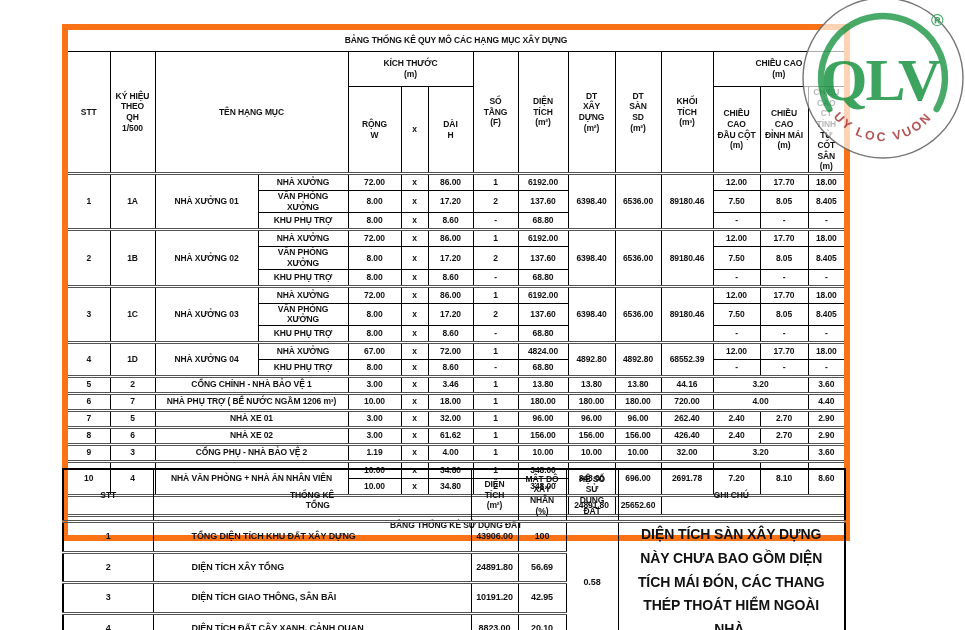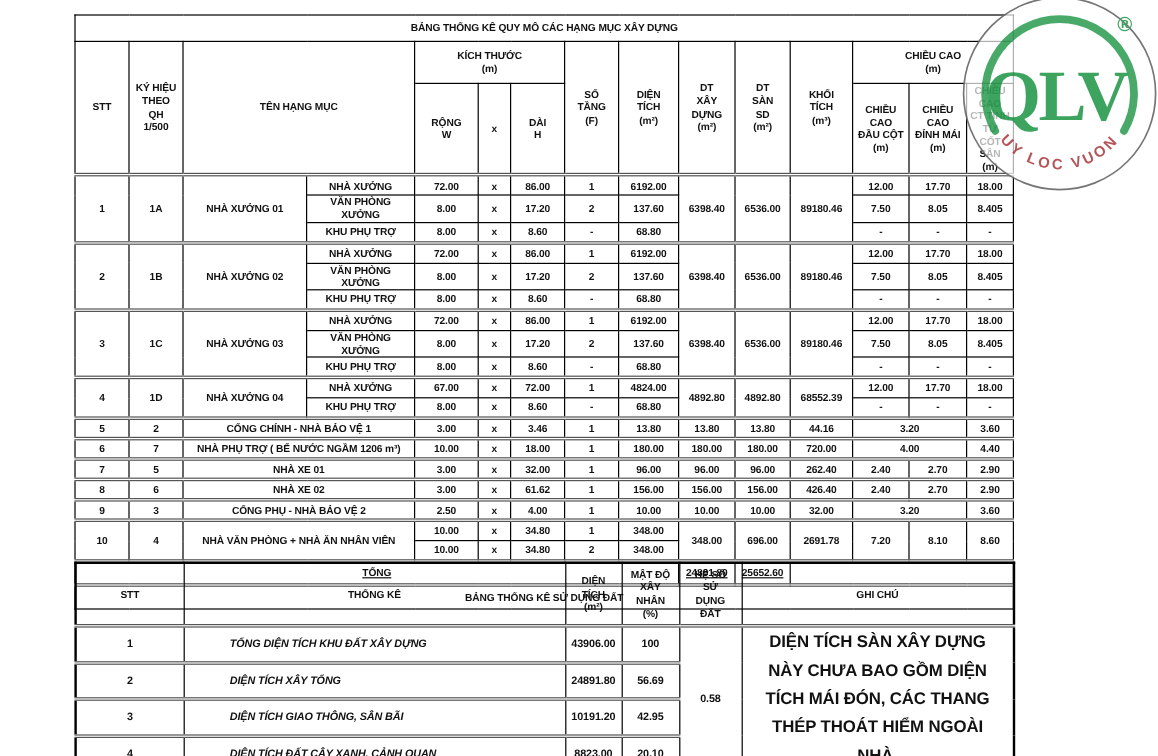--- a/index.html
+++ b/index.html
@@ -1,39 +1,39 @@
 <!DOCTYPE html>
 <html><head>
 <meta charset="utf-8">
 <style>
   html,body{margin:0;padding:0;}
   body{
     width:965px;height:630px;background:#ffffff;overflow:hidden;position:relative;
     font-family:"Liberation Sans", sans-serif;
   }
   table{border-collapse:collapse;table-layout:fixed;}
-  #t1{position:absolute;left:62px;top:12px;width:782px;border:1px solid #f97316;}
+  #t1{position:absolute;left:62px;top:24px;width:782px;border:6px solid #f97316;}
   #t2{position:absolute;left:62px;top:468px;width:782px;border:2px solid #000;}
   #t1 td,#t1 th,#t2 td,#t2 th{
     border:1px solid #000;font-size:8.5px;font-weight:bold;color:#111;
     text-align:center;vertical-align:middle;padding:0 2px;line-height:1.25;
     white-space:pre-line;overflow:hidden;letter-spacing:-0.1px;
   }
   #t1 tr.grp>td{border-top:3px double #555;}
   #t2 tr.grp>td{border-top:3px double #555;}
   .title-row td{height:21px;font-size:9.5px;}
   .hrow1 th{height:34px;}
   .hrow2 th{height:46px;}
   .r17{height:17px;}
-  .tong-row td{height:17px;text-decoration:underline;}
+  .tong-row td{height:17px;}
   .title2-row td{height:18px;font-size:9.5px;}
   .l{text-align:left;padding-left:5px;}
   #t2 .hrow th{height:50px;font-size:8.5px;}
   #t2 td{font-size:9px;height:24px;}
-  #t2 .lbl{text-align:left;padding-left:38px;font-style:italic;}
+  #t2 .lbl{text-align:left;padding-left:38px;}
   #t2 .note{font-size:14px;padding:0 8px;line-height:1.7;}
   #stamp{position:absolute;left:790px;top:-10px;width:175px;height:182px;z-index:5;opacity:0.93;}
   .serif{font-family:"Liberation Serif", serif;}
 </style>
 </head>
 <body>
 
 <table id="t1">
   <colgroup>
     <col style="width:45px">
@@ -315,21 +315,21 @@
     <td>426.40</td>
     <td>2.40</td>
     <td>2.70</td>
     <td>2.90</td>
   </tr>
 
   <tr class="grp r17">
     <td>9</td>
     <td>3</td>
     <td colspan="2" class="l">CỔNG PHỤ - NHÀ BẢO VỆ 2</td>
-    <td>2.50</td>
+    <td>1.19</td>
     <td>x</td>
     <td>4.00</td>
     <td>1</td>
     <td>10.00</td>
     <td>10.00</td>
     <td>10.00</td>
     <td>32.00</td>
     <td colspan="2">3.20</td>
     <td>3.60</td>
   </tr>

